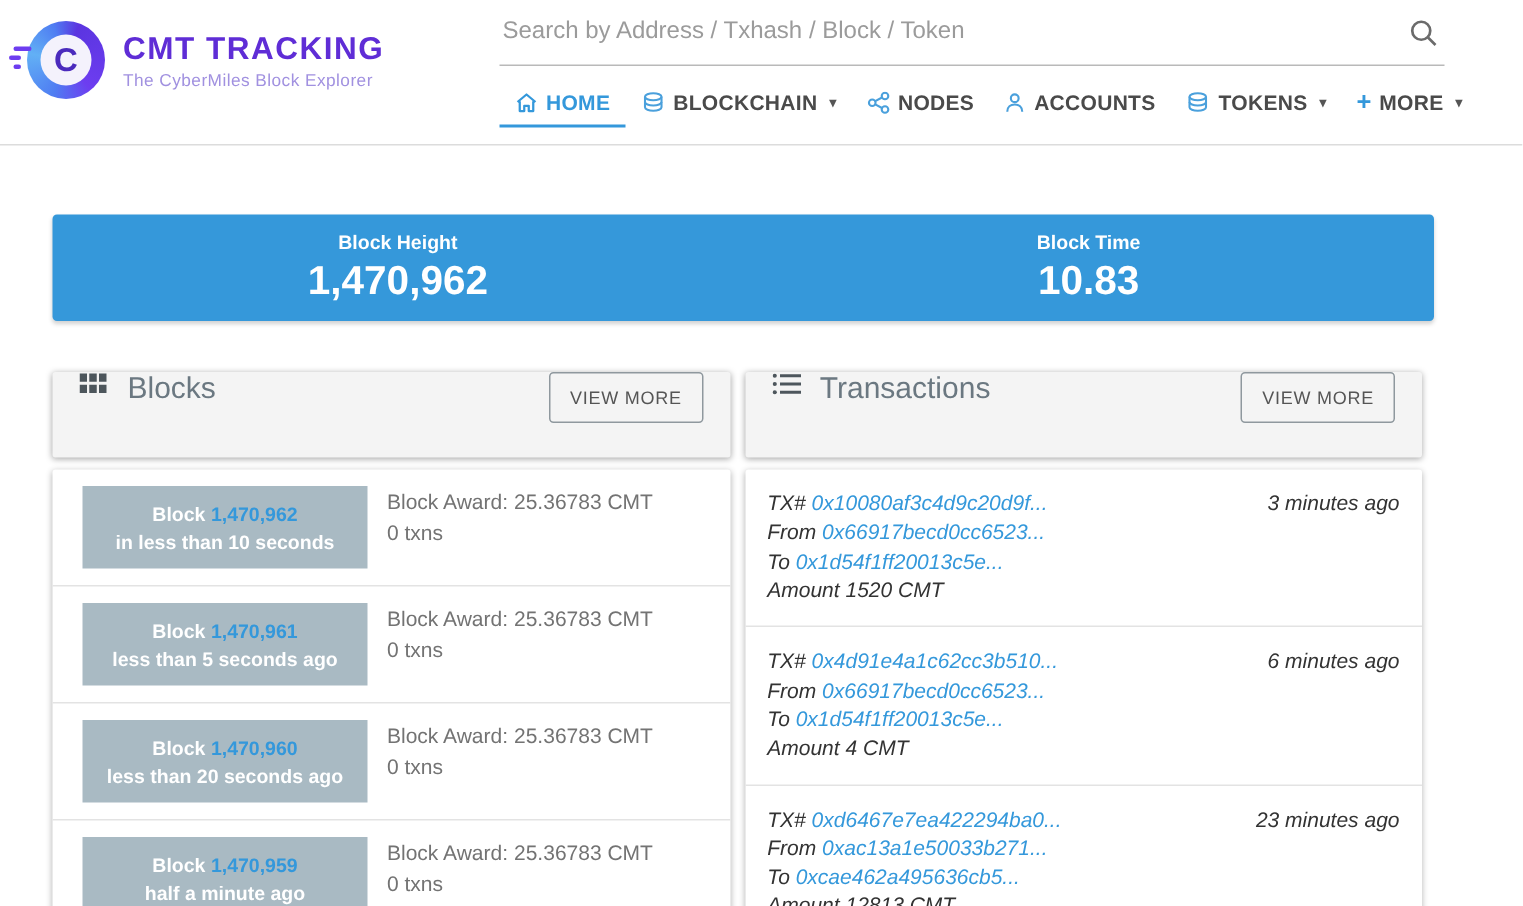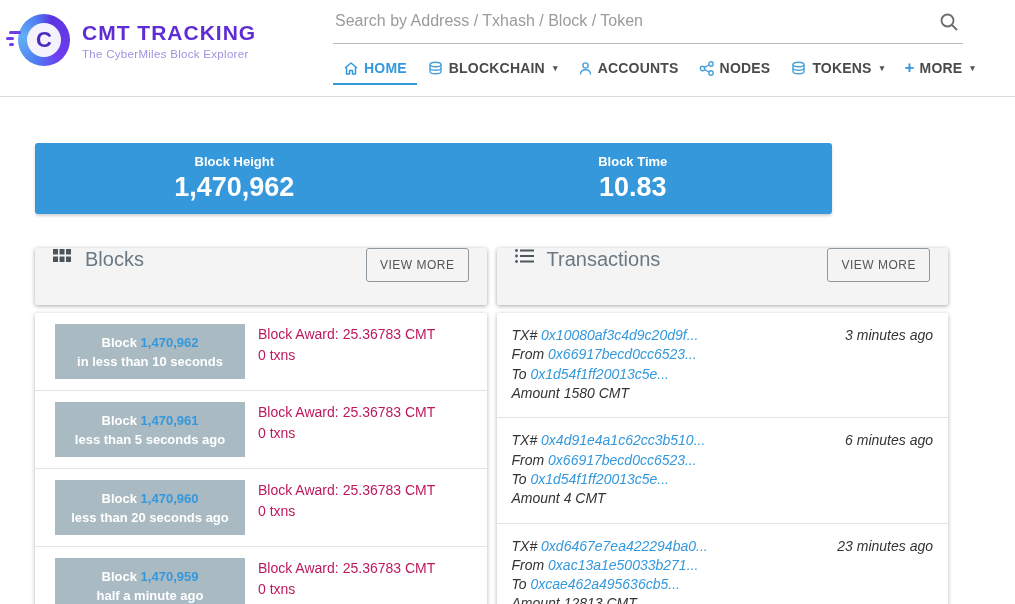--- a/index.html
+++ b/index.html
@@ -35,21 +35,21 @@
 
   .nav-row { display:flex; align-items:center; margin-top:10px; }
   .nav-item { display:flex; align-items:center; gap:5px; padding:6px 10px 9px 10px;
     font-size:14px; font-weight:bold; color:#4a4a4a; cursor:pointer; letter-spacing:0.2px;justify-content:space-between; }
   .nav-item.active { color:#3498db; border-bottom:2px solid #3498db; padding-bottom:7px; }
   .nav-item .caret { font-size:9px; color:#555; margin-left:3px; }
   .nav-item svg { display:block; }
   .plus-glyph { color:#3498db; font-size:17px; font-weight:bold; line-height:14px; }
 
   
-  .banner { margin:46px 0 0 35px; width:797px; height:71px; background:#3598da;
+  .banner { margin:46px 0 0 35px; width:921px; height:71px; background:#3598da;
     border-radius:3px; display:flex; box-shadow:0 2px 3px rgba(0,0,0,0.18); }
   .banner-cell { flex:1; display:flex; flex-direction:column; align-items:center;
     justify-content:center; color:#fff; }
   .banner-label { font-size:13px; font-weight:bold; }
   .banner-value { font-size:27px; font-weight:bold; margin-top:3px; }
 
   
   .panels { margin:34px 0 0 35px; width:913px; display:flex; gap:10px; }
   .panel { flex:1; min-width:0; }
   .panel-header { background:#f4f4f4; box-shadow:0 1px 4px rgba(0,0,0,0.35);
@@ -62,21 +62,21 @@
     border-radius:2px; }
 
   
   .block-row { display:flex; align-items:flex-start; padding:11px 10px 11px 20px;
     border-bottom:1px solid #e3e3e3; }
   .block-badge { width:190px; min-height:55px; background:#a9bac3; display:flex;
     flex-direction:column; align-items:center; justify-content:center;
     font-size:13px; font-weight:bold; color:#fff; padding:6px 4px; }
   .block-badge a { color:#3498db; text-decoration:none; }
   .badge-time { margin-top:4px; }
-  .block-info { margin-left:13px; font-size:14px; color:#be185d; line-height:1.5; }
+  .block-info { margin-left:13px; font-size:14px; color:#737373; line-height:1.5; }
   .award-val { margin-left:4px; }
 
   
   .tx-row { position:relative; padding:13px 15px 14px 15px; border-bottom:1px solid #e3e3e3;
     font-size:14px; line-height:1.38; color:#333;font-style:italic; }
   .tx-row a { color:#3498db; text-decoration:none; }
   .tx-time { position:absolute; right:15px; top:13px; color:#333; }
 
   .icon-blue { stroke:#4aa0dc; }
 </style>
@@ -119,35 +119,35 @@
       <div class="nav-item">
         <svg width="17" height="15" viewBox="0 0 17 15" class="icon-blue">
           <ellipse cx="8.5" cy="3.5" rx="5.5" ry="2.3" fill="none" stroke="#4aa0dc" stroke-width="1.4"></ellipse>
           <path d="M3 3.5 V7 c0 1.3 2.5 2.3 5.5 2.3 S14 8.3 14 7 V3.5" fill="none" stroke="#4aa0dc" stroke-width="1.4"></path>
           <path d="M3 7 V10.5 c0 1.3 2.5 2.3 5.5 2.3 s5.5 -1 5.5 -2.3 V7" fill="none" stroke="#4aa0dc" stroke-width="1.4"></path>
         </svg>
         <span>BLOCKCHAIN</span>
         <span class="caret">▾</span>
       </div>
       <div class="nav-item">
-        <svg width="15" height="15" viewBox="0 0 15 15">
-          <circle cx="7.5" cy="4.5" r="2.6" fill="none" stroke="#4aa0dc" stroke-width="1.4"></circle>
-          <path d="M2.5 13.5 c0 -3.2 2.2 -4.8 5 -4.8 s5 1.6 5 4.8" fill="none" stroke="#4aa0dc" stroke-width="1.4"></path>
-        </svg>
-        <span>ACCOUNTS</span>
-      </div>
-      <div class="nav-item">
         <svg width="16" height="15" viewBox="0 0 16 15">
           <circle cx="12" cy="3" r="2.2" fill="none" stroke="#4aa0dc" stroke-width="1.4"></circle>
           <circle cx="3.5" cy="7.5" r="2.2" fill="none" stroke="#4aa0dc" stroke-width="1.4"></circle>
           <circle cx="12" cy="12" r="2.2" fill="none" stroke="#4aa0dc" stroke-width="1.4"></circle>
           <line x1="5.5" y1="6.4" x2="10" y2="4" stroke="#4aa0dc" stroke-width="1.4"></line>
           <line x1="5.5" y1="8.6" x2="10" y2="11" stroke="#4aa0dc" stroke-width="1.4"></line>
         </svg>
         <span>NODES</span>
+      </div>
+      <div class="nav-item">
+        <svg width="15" height="15" viewBox="0 0 15 15">
+          <circle cx="7.5" cy="4.5" r="2.6" fill="none" stroke="#4aa0dc" stroke-width="1.4"></circle>
+          <path d="M2.5 13.5 c0 -3.2 2.2 -4.8 5 -4.8 s5 1.6 5 4.8" fill="none" stroke="#4aa0dc" stroke-width="1.4"></path>
+        </svg>
+        <span>ACCOUNTS</span>
       </div>
       <div class="nav-item">
         <svg width="17" height="15" viewBox="0 0 17 15">
           <ellipse cx="8.5" cy="3.5" rx="5.5" ry="2.3" fill="none" stroke="#4aa0dc" stroke-width="1.4"></ellipse>
           <path d="M3 3.5 V7 c0 1.3 2.5 2.3 5.5 2.3 S14 8.3 14 7 V3.5" fill="none" stroke="#4aa0dc" stroke-width="1.4"></path>
           <path d="M3 7 V10.5 c0 1.3 2.5 2.3 5.5 2.3 s5.5 -1 5.5 -2.3 V7" fill="none" stroke="#4aa0dc" stroke-width="1.4"></path>
         </svg>
         <span>TOKENS</span>
         <span class="caret">▾</span>
       </div>
@@ -255,21 +255,21 @@
     <div class="panel-body">
 
       <div class="tx-row">
         <div><span>TX#</span>
           <a href="#">0x10080af3c4d9c20d9f...</a></div>
         <div><span>From</span>
           <a href="#">0x66917becd0cc6523...</a></div>
         <div><span>To</span>
           <a href="#">0x1d54f1ff20013c5e...</a></div>
         <div><span>Amount</span>
-          <span>1580 CMT</span></div>
+          <span>1520 CMT</span></div>
         <div class="tx-time">3 minutes ago</div>
       </div>
 
       <div class="tx-row">
         <div><span>TX#</span>
           <a href="#">0x4d91e4a1c62cc3b510...</a></div>
         <div><span>From</span>
           <a href="#">0x66917becd0cc6523...</a></div>
         <div><span>To</span>
           <a href="#">0x1d54f1ff20013c5e...</a></div>

